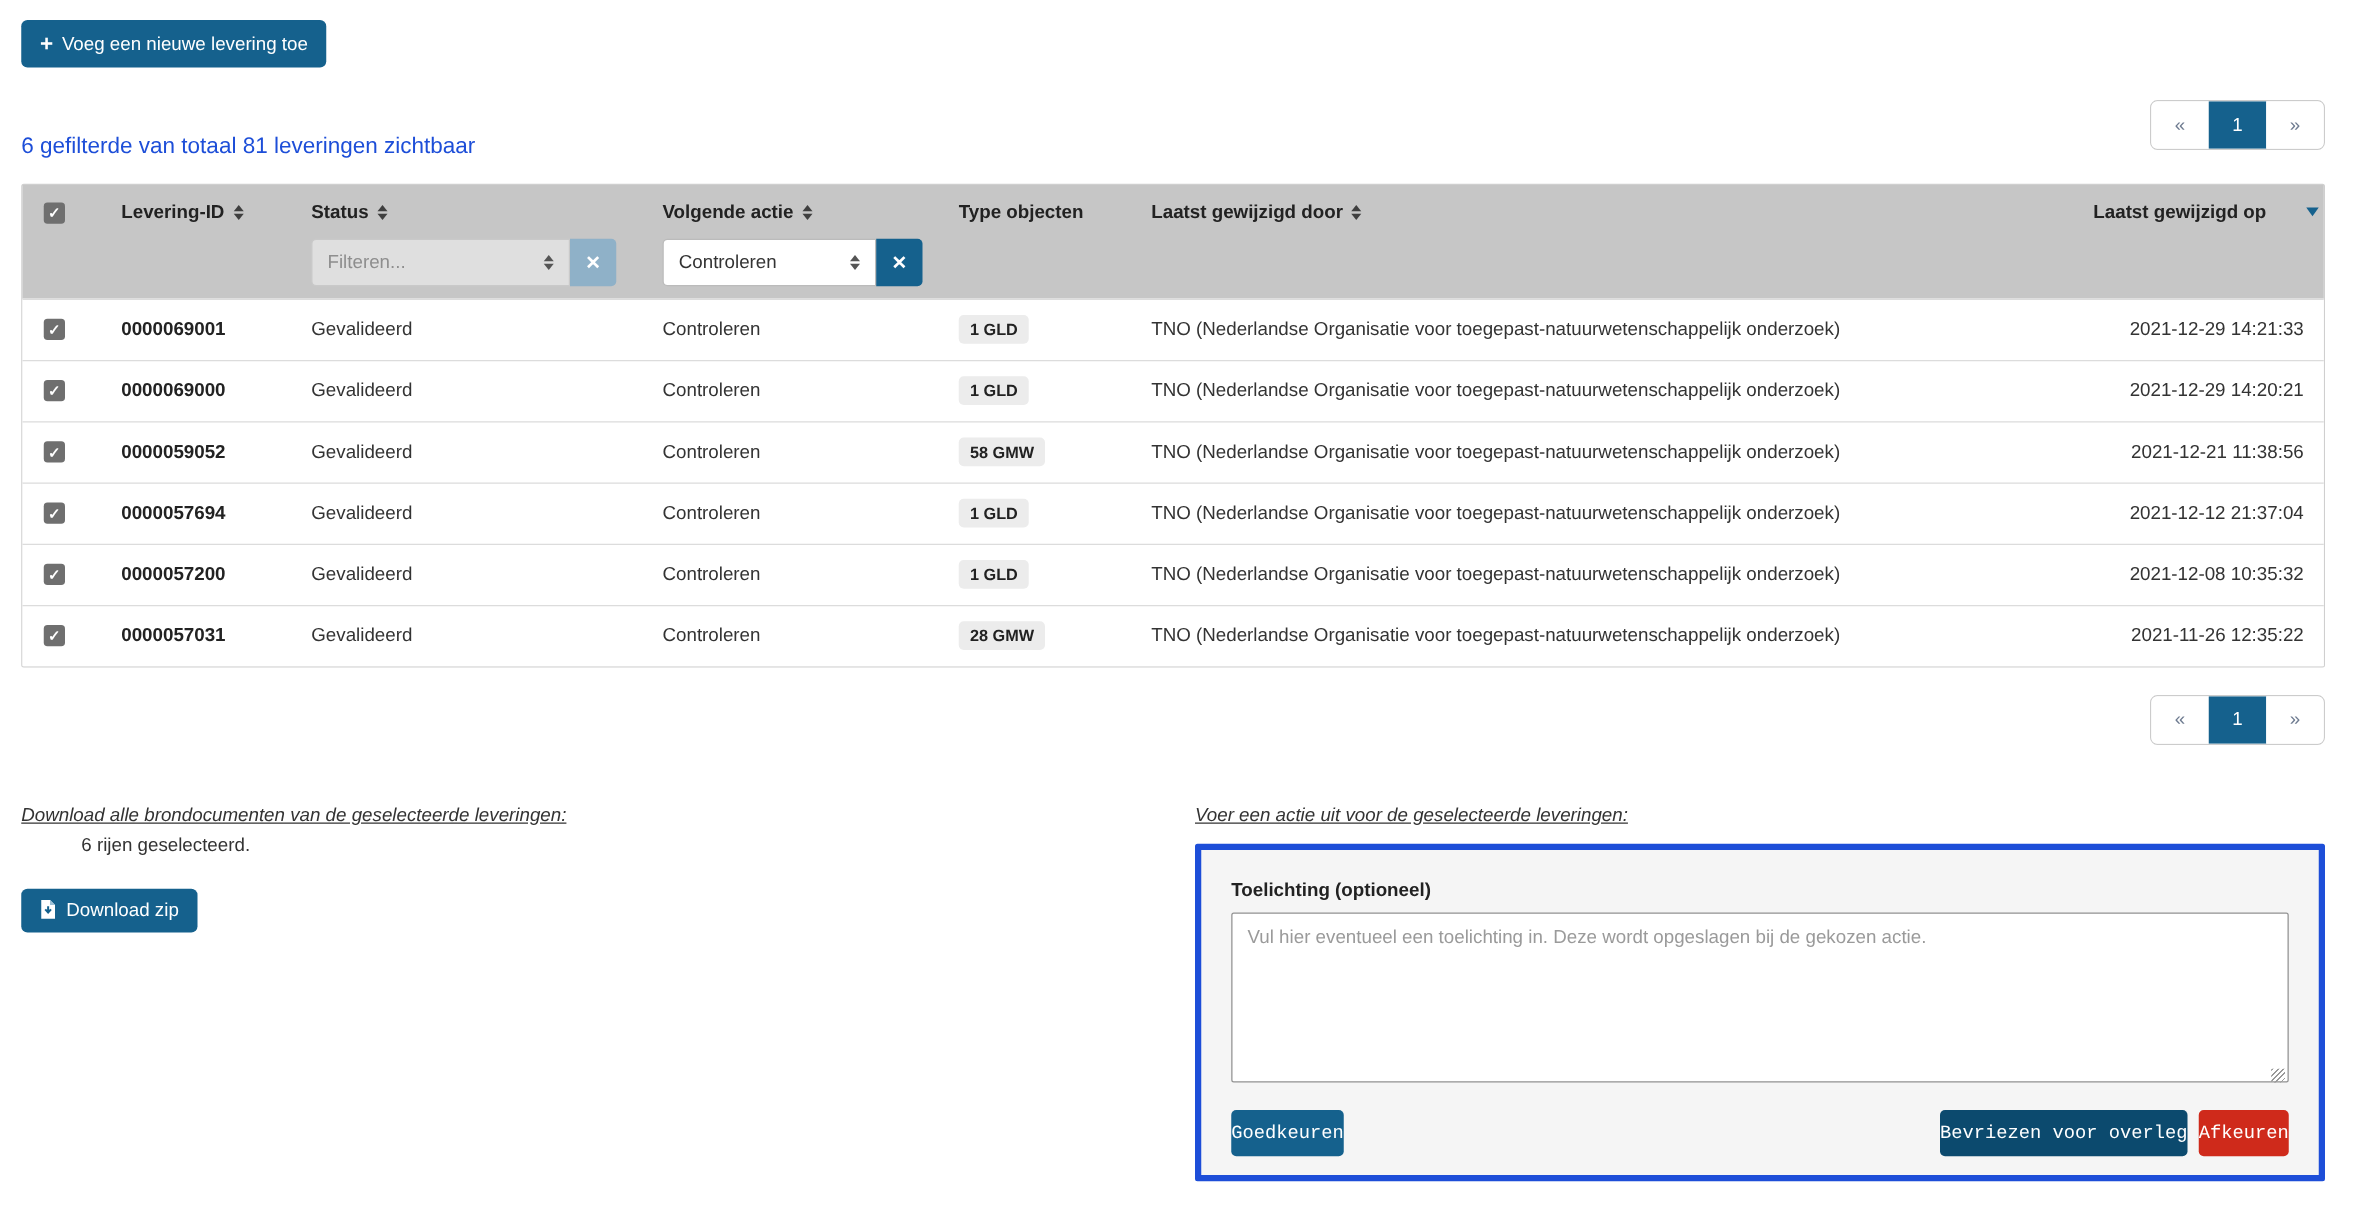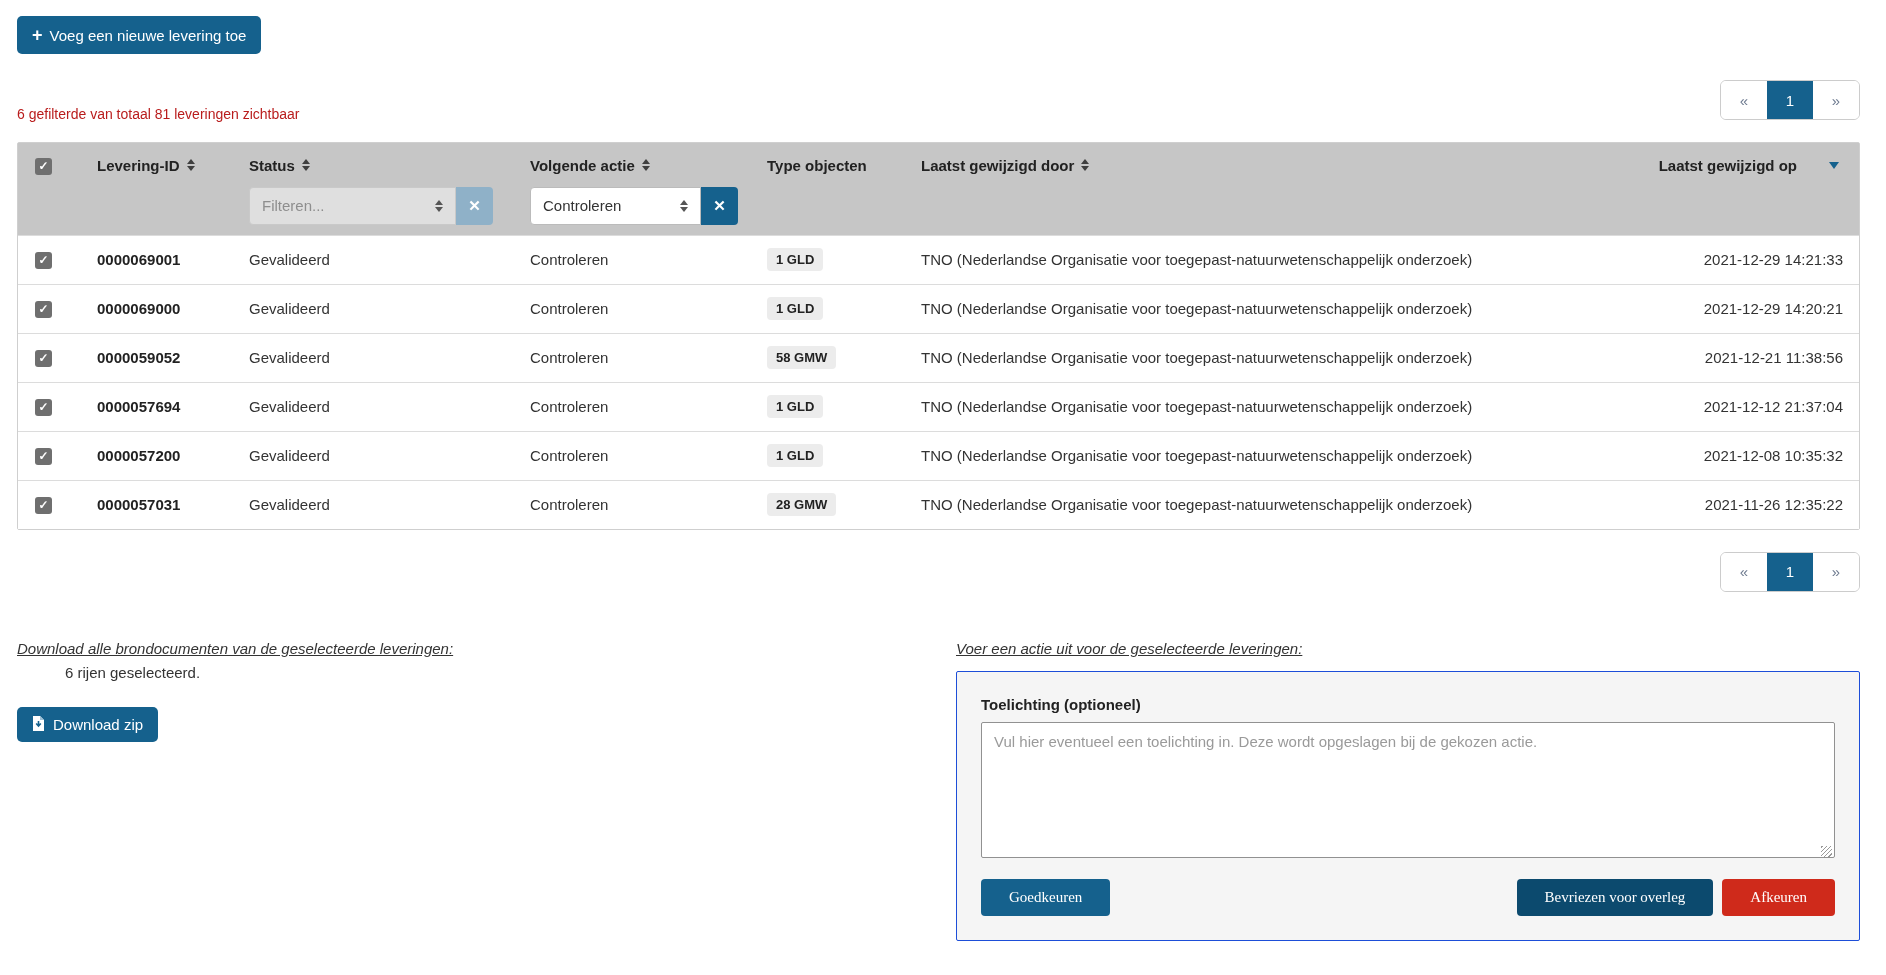--- a/index.html
+++ b/index.html
@@ -15,29 +15,29 @@
   .btn-primary .plus { font-size: 18px; font-weight: 700; line-height: 1; }
 
   
   .pag-row { display: flex; justify-content: flex-end; margin-top: 26px; }
   .pagination { display: flex; border: 1px solid #ccc; border-radius: 6px; overflow: hidden; background: #fff; }
   .pagination .pg { width: 46px; height: 38px; display: flex; align-items: center; justify-content: center;
     color: #6e7b90; font-size: 15px; cursor: pointer; background: #fff; border: none; font-family: inherit; }
   .pagination .pg.active { background: #15618d; color: #fff; }
 
   .summary-row { display: flex; justify-content: space-between; align-items: flex-end; margin-top: -14px; }
-  .summary { font-size: 14px; color: #b91c1c; padding-bottom: 2px; }
+  .summary { font-size: 18px; color: #1d4ed8; padding-bottom: 2px; }
 
   
   .table { margin-top: 18px; border: 1px solid #cfcfcf; border-radius: 2px; }
   .grid { display: grid; grid-template-columns: 79px 152px 281px 237px 154px 1fr 224px; align-items: center; }
   .thead { background: #c6c6c6; padding-top: 13px; }
   .th { font-weight: 700; color: #222; font-size: 15px; display: flex; align-items: center; gap: 7px; }
   .th.sortable { cursor: pointer; }
-  .th-right { justify-content: flex-end; padding-right: 20px; gap: 32px; }
+  .th-right { justify-content: flex-end; padding-right: 4px; gap: 32px; }
   .filters { padding: 12px 0 10px 0; }
   .cell-check { padding-left: 17px; }
 
   .sort-updown { display: inline-flex; flex-direction: column; gap: 2px; }
   .sort-updown .tri-up { width: 0; height: 0; border-left: 4px solid transparent; border-right: 4px solid transparent; border-bottom: 5px solid #3f3f3f; }
   .sort-updown .tri-down { width: 0; height: 0; border-left: 4px solid transparent; border-right: 4px solid transparent; border-top: 5px solid #3f3f3f; }
   .sort-desc { width: 0; height: 0; border-left: 5px solid transparent; border-right: 5px solid transparent; border-top: 7px solid #15618d; }
 
   .cbx { width: 17px; height: 17px; background: #6f6f6f; border-radius: 3px; display: inline-flex;
     align-items: center; justify-content: center; color: #fff; font-size: 12px; font-weight: 700; cursor: pointer; }
@@ -64,32 +64,32 @@
 
   
   .bottom { display: flex; margin-top: 48px; align-items: flex-start; }
   .bottom-left { width: 939px; }
   .bottom-right { flex: 1; }
   .intro { font-style: italic; font-size: 15px; color: #333; text-decoration: underline; }
   .selected-count { margin-top: 7px; margin-left: 48px; }
   .btn-download { margin-top: 26px; display: inline-flex; align-items: center; gap: 8px;
     background: #15618d; color: #fff; padding: 9px 15px; border-radius: 5px; border: none; cursor: pointer; font-size: 15px; font-family: inherit; }
 
-  .action-panel { margin-top: 14px; background: #f5f5f5; border: 1px solid #1d4ed8; border-radius: 2px;
+  .action-panel { margin-top: 14px; background: #f5f5f5; border: 5px solid #1d4ed8; border-radius: 2px;
     padding: 24px 24px 34px 24px; height: 270px; }
   .toelichting-label { font-weight: 700; color: #222; font-size: 15px; }
   .ta-wrap { position: relative; margin-top: 9px; }
   textarea { width: 100%; height: 136px; border: 1px solid #919191; border-radius: 2px; background: #fff;
     padding: 10px 12px; font-family: inherit; font-size: 15px; color: #333; resize: none; }
   textarea::placeholder { color: #9a9a9a; }
   .grip { position: absolute; right: 3px; bottom: 4px; width: 11px; height: 11px;
     background: repeating-linear-gradient(315deg, transparent 0 2px, #999 2px 3px); cursor: nwse-resize; }
   .panel-buttons { display: flex; margin-top: 18px; }
   .panel-buttons .spacer { flex: 1; }
-  .btn-action { padding: 10px 28px; border-radius: 4px; border: none; color: #fff; font-size: 15px; cursor: pointer; font-family: Liberation Serif, serif; }
+  .btn-action { padding: 10px 0; border-radius: 4px; border: none; color: #fff; font-size: 15px; cursor: pointer; font-family: Liberation Mono, monospace; }
   .btn-approve { background: #15618d; }
   .btn-freeze { background: #0c4a6e; margin-right: 9px; }
   .btn-reject { background: #cf2a1b; }
 </style>
 </head>
 <body>
 
 <div class="wrap">
 
   <div class="header-row">

